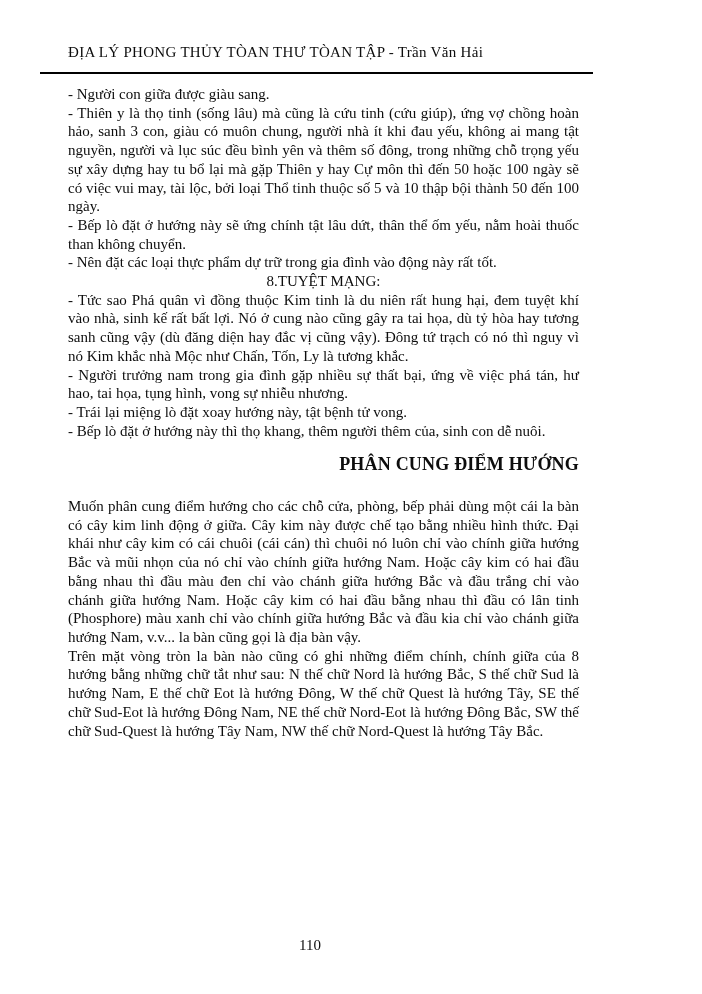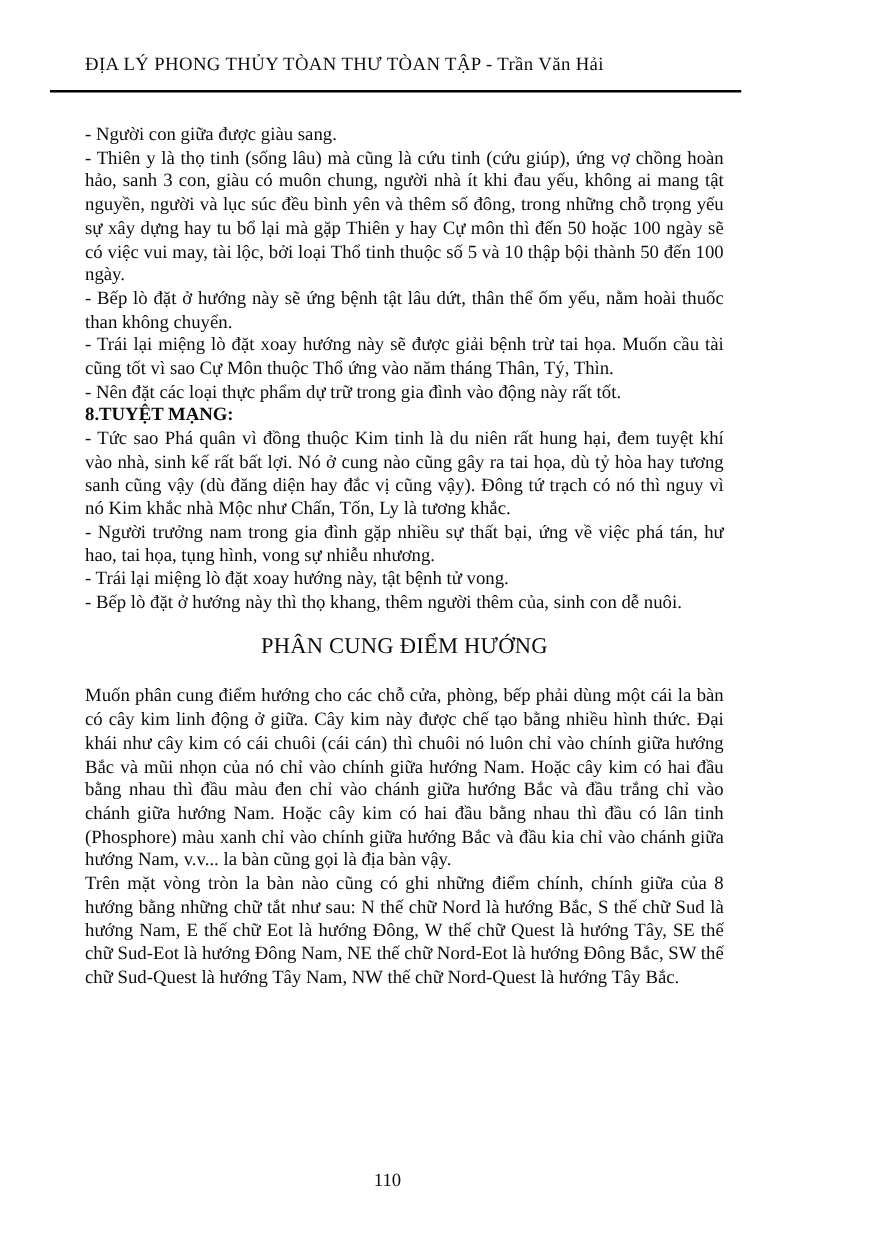--- a/index.html
+++ b/index.html
@@ -26,39 +26,39 @@
     font-size: 15px;
     letter-spacing: 0.3px;
     white-space: nowrap;
   }
   .header-rule {
     border: 0;
     border-bottom: 2px solid #000000;
     margin: 11px -14px 0 -28px; 
   }
   .body-text {
-    margin-top: 25px;
+    margin-top: 11px;
     font-size: 15px;
     line-height: 18.7px;
     text-align: justify;
   }
   .body-text p {
     margin: 0;
     padding: 0;
   }
   .body-text p.sub-heading {
-    font-weight: bold;
-    text-align: left;
+    font-weight: normal;
+    text-align: center;
   }
   .body-text h2.main-heading {
     font-size: 18px;
-    font-weight: normal;
+    font-weight: bold;
     letter-spacing: 0.2px;
     margin: 15px 0 23px 0;
-    text-align: center;
+    text-align: right;
   }
   .page-number {
     position: absolute;
     left: 0;
     right: 13px;
     bottom: 40px;
     text-align: center;
     font-size: 15px;
   }
 </style>
@@ -69,22 +69,21 @@
 
   <header>
     <div class="running-header">ĐỊA LÝ PHONG THỦY TÒAN THƯ  TÒAN TẬP -  Trần Văn Hải</div>
     <hr class="header-rule">
   </header>
 
   <main class="body-text" id="content">
 
   <p>- Người con giữa được giàu sang.</p>
       <p>- Thiên y là thọ tinh (sống lâu) mà cũng là cứu tinh (cứu giúp), ứng vợ chồng hoàn hảo, sanh 3 con, giàu có muôn chung, người nhà ít khi đau yếu, không ai mang tật nguyền, người và lục súc đều bình yên và thêm số đông, trong những chỗ trọng yếu sự xây dựng hay tu bổ lại mà gặp Thiên y hay Cự môn thì đến 50 hoặc 100 ngày sẽ có việc vui may, tài lộc, bởi loại Thổ tinh thuộc số 5 và 10 thập bội thành 50 đến 100 ngày.</p>
-      <p>- Bếp lò đặt ở hướng này sẽ ứng bệnh tật lâu dứt, thân thể ốm yếu, nằm hoài thuốc than không chuyển.</p>
-      <p>- Trái lại miệng lò đặt xoay hướng này sẽ được giải bệnh trừ tai họa. Muốn cầu tài cũng tốt vì sao Cự Môn thuộc Thổ ứng vào năm tháng Thân, Tý, Thìn.</p>
+      <p>- Bếp lò đặt ở hướng này sẽ ứng chính tật lâu dứt, thân thể ốm yếu, nằm hoài thuốc than không chuyển.</p>
       <p>- Nên đặt các loại thực phẩm dự trữ trong gia đình vào động này rất tốt.</p>
       <p class="sub-heading">8.TUYỆT MẠNG:</p>
       <p>- Tức sao Phá quân vì đồng thuộc Kim tinh là du niên rất hung hại, đem tuyệt khí vào nhà, sinh kế rất bất lợi. Nó ở cung nào cũng gây ra tai họa, dù tỷ hòa hay tương sanh cũng vậy (dù đăng diện hay đắc vị cũng vậy). Đông tứ trạch có nó thì nguy vì nó Kim khắc nhà Mộc như Chấn, Tốn, Ly là tương khắc.</p>
       <p>- Người trưởng nam trong gia đình gặp nhiều sự thất bại, ứng về việc phá tán, hư hao, tai họa, tụng hình, vong sự nhiễu nhương.</p>
       <p>- Trái lại miệng lò đặt xoay hướng này, tật bệnh tử vong.</p>
       <p>- Bếp lò đặt ở hướng này thì thọ khang, thêm người thêm của, sinh con dễ nuôi.</p>
       <h2 class="main-heading">PHÂN CUNG ĐIỂM HƯỚNG</h2>
       <p>Muốn phân cung điểm hướng cho các chỗ cửa, phòng, bếp phải dùng một cái la bàn có cây kim linh động ở giữa. Cây kim này được chế tạo bằng nhiều hình thức. Đại khái như cây kim có cái chuôi (cái cán) thì chuôi nó luôn chỉ vào chính giữa hướng Bắc và mũi nhọn của nó chỉ vào chính giữa hướng Nam. Hoặc cây kim có hai đầu bằng nhau thì đầu màu đen chỉ vào chánh giữa hướng Bắc và đầu trắng chỉ vào chánh giữa hướng Nam. Hoặc cây kim có hai đầu bằng nhau thì đầu có lân tinh (Phosphore) màu xanh chỉ vào chính giữa hướng Bắc và đầu kia chỉ vào chánh giữa hướng Nam, v.v... la bàn cũng gọi là địa bàn vậy.</p>
       <p>Trên mặt vòng tròn la bàn nào cũng có ghi những điểm chính, chính giữa của 8 hướng bằng những chữ tắt như sau: N thế chữ Nord là hướng Bắc, S thế chữ Sud là hướng Nam, E thế chữ Eot là hướng Đông, W thế chữ Quest là hướng Tây, SE thế chữ Sud-Eot là hướng Đông Nam, NE thế chữ Nord-Eot là hướng Đông Bắc, SW thế chữ Sud-Quest là hướng Tây Nam, NW thế chữ Nord-Quest là hướng Tây Bắc.</p>
     </main>

